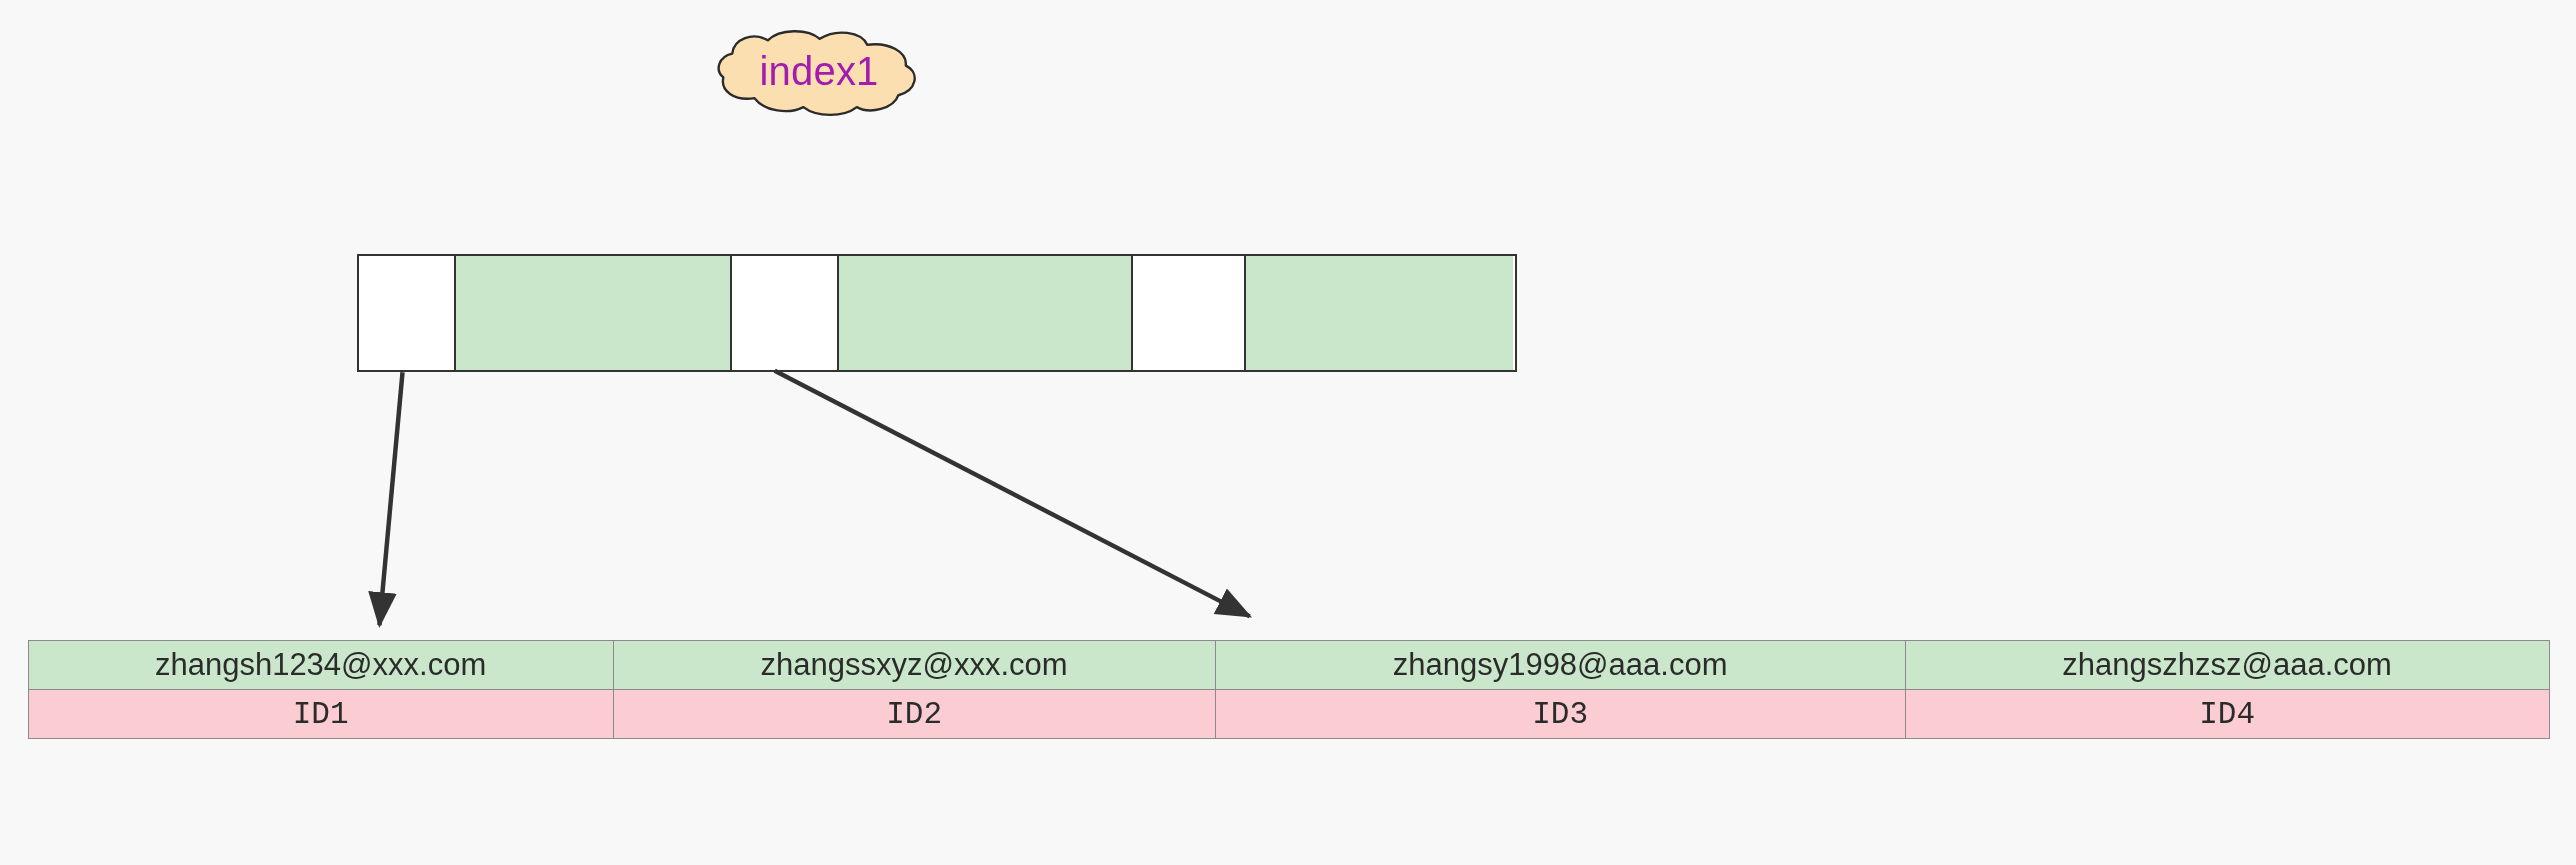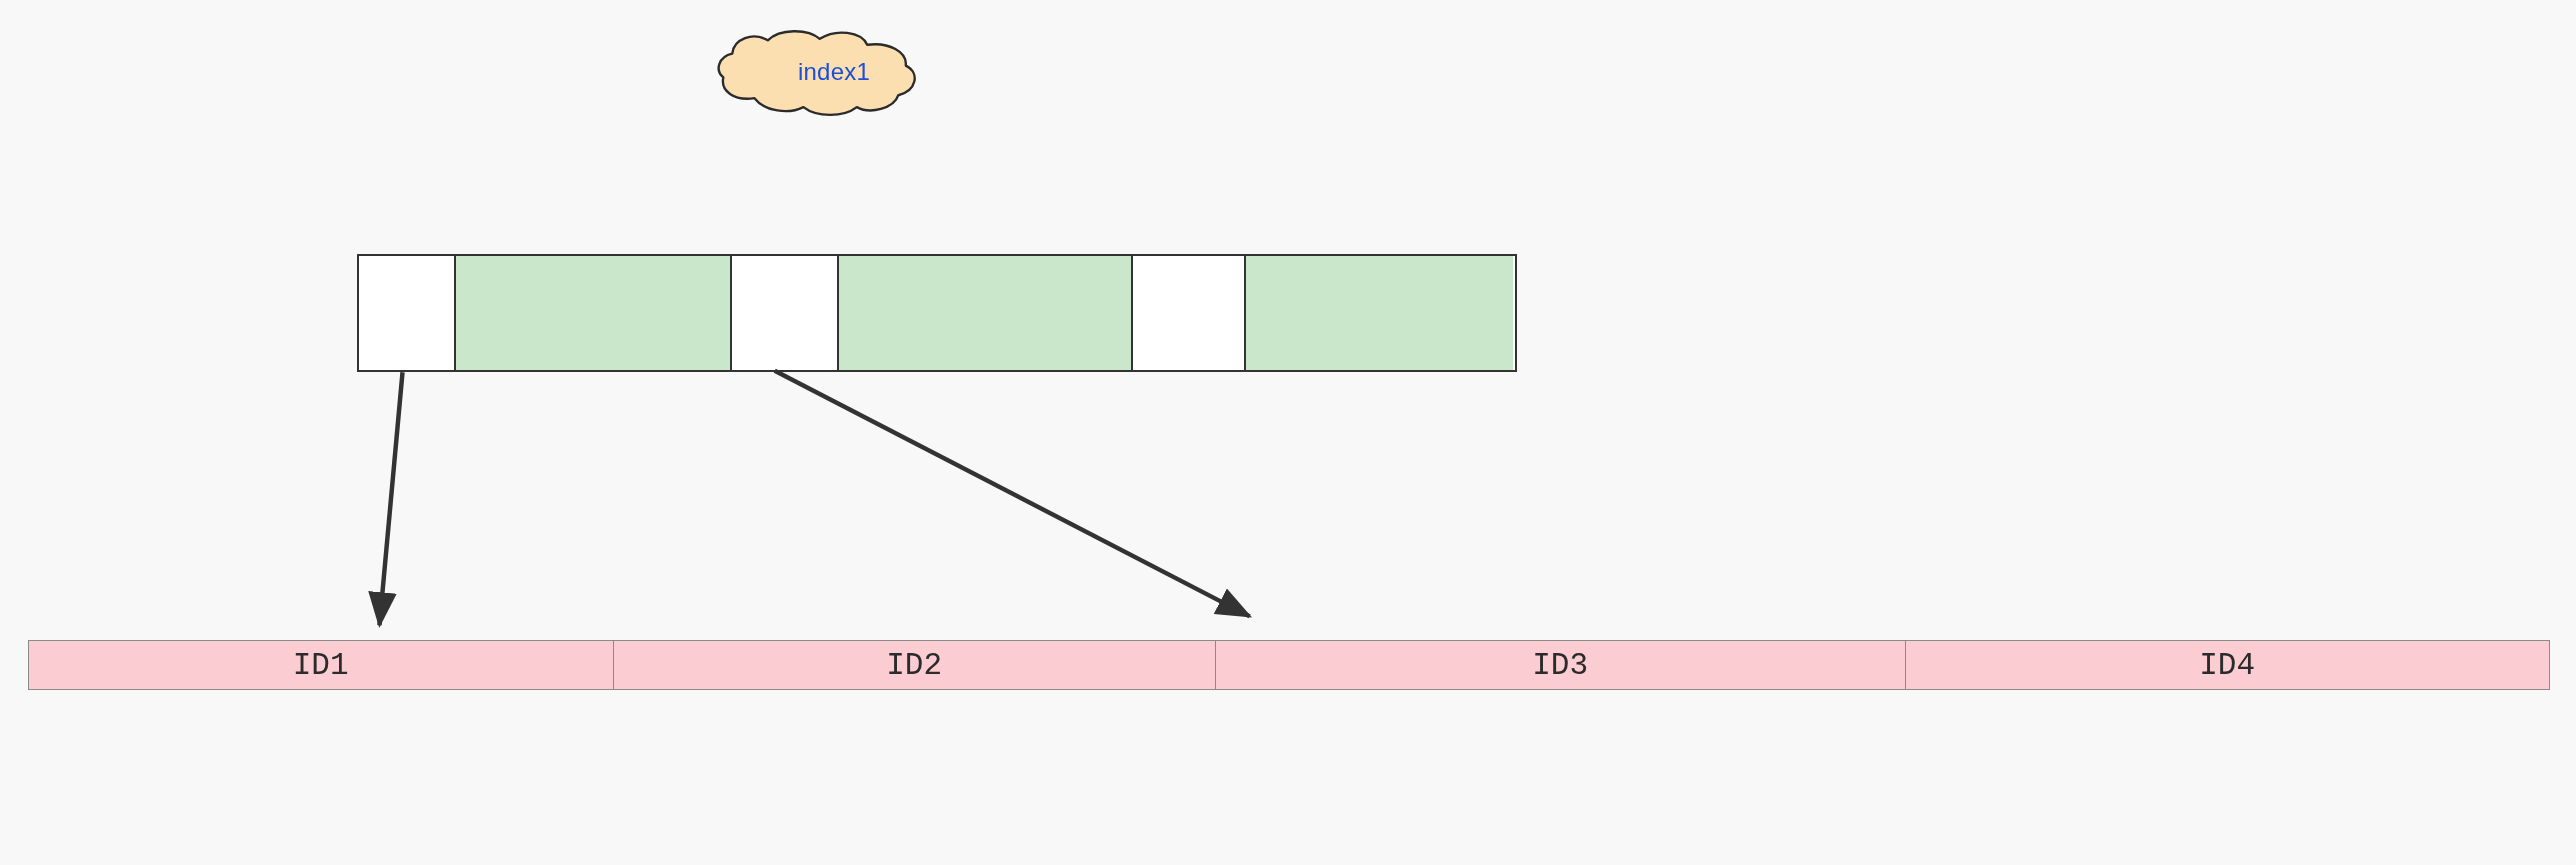--- a/index.html
+++ b/index.html
@@ -32,28 +32,28 @@
   }
   .cloud-node svg {
     position: absolute;
     left: 0; top: 0;
     width: 216px;
     height: 89px;
     overflow: visible;
   }
   .cloud-label {
     position: absolute;
-    left: 15px; top: 0;
+    left: 0; top: 0;
     width: 216px;
     height: 89px;
     display: flex;
     align-items: center;
     justify-content: center;
-    font-size: 24px;
-    color: #1d4ed8;
+    font-size: 40px;
+    color: #a21caf;
     letter-spacing: 0.2px;
     z-index: 2;
   }
 
   
   .index-bar {
     position: absolute;
     left: 357px;
     top: 254px;
     width: 1160px;
@@ -153,20 +153,26 @@
   </svg>
 
   <table class="data-table">
     <colgroup>
       <col style="width:585px">
       <col style="width:602px">
       <col style="width:690px">
       <col style="width:644px">
     </colgroup>
     <tbody>
+      <tr class="email-row">
+        <td>zhangsh1234@xxx.com</td>
+        <td>zhangssxyz@xxx.com</td>
+        <td>zhangsy1998@aaa.com</td>
+        <td>zhangszhzsz@aaa.com</td>
+      </tr>
       <tr class="id-row">
         <td>ID1</td>
         <td>ID2</td>
         <td>ID3</td>
         <td>ID4</td>
       </tr>
     </tbody>
   </table>
 
 </div>

